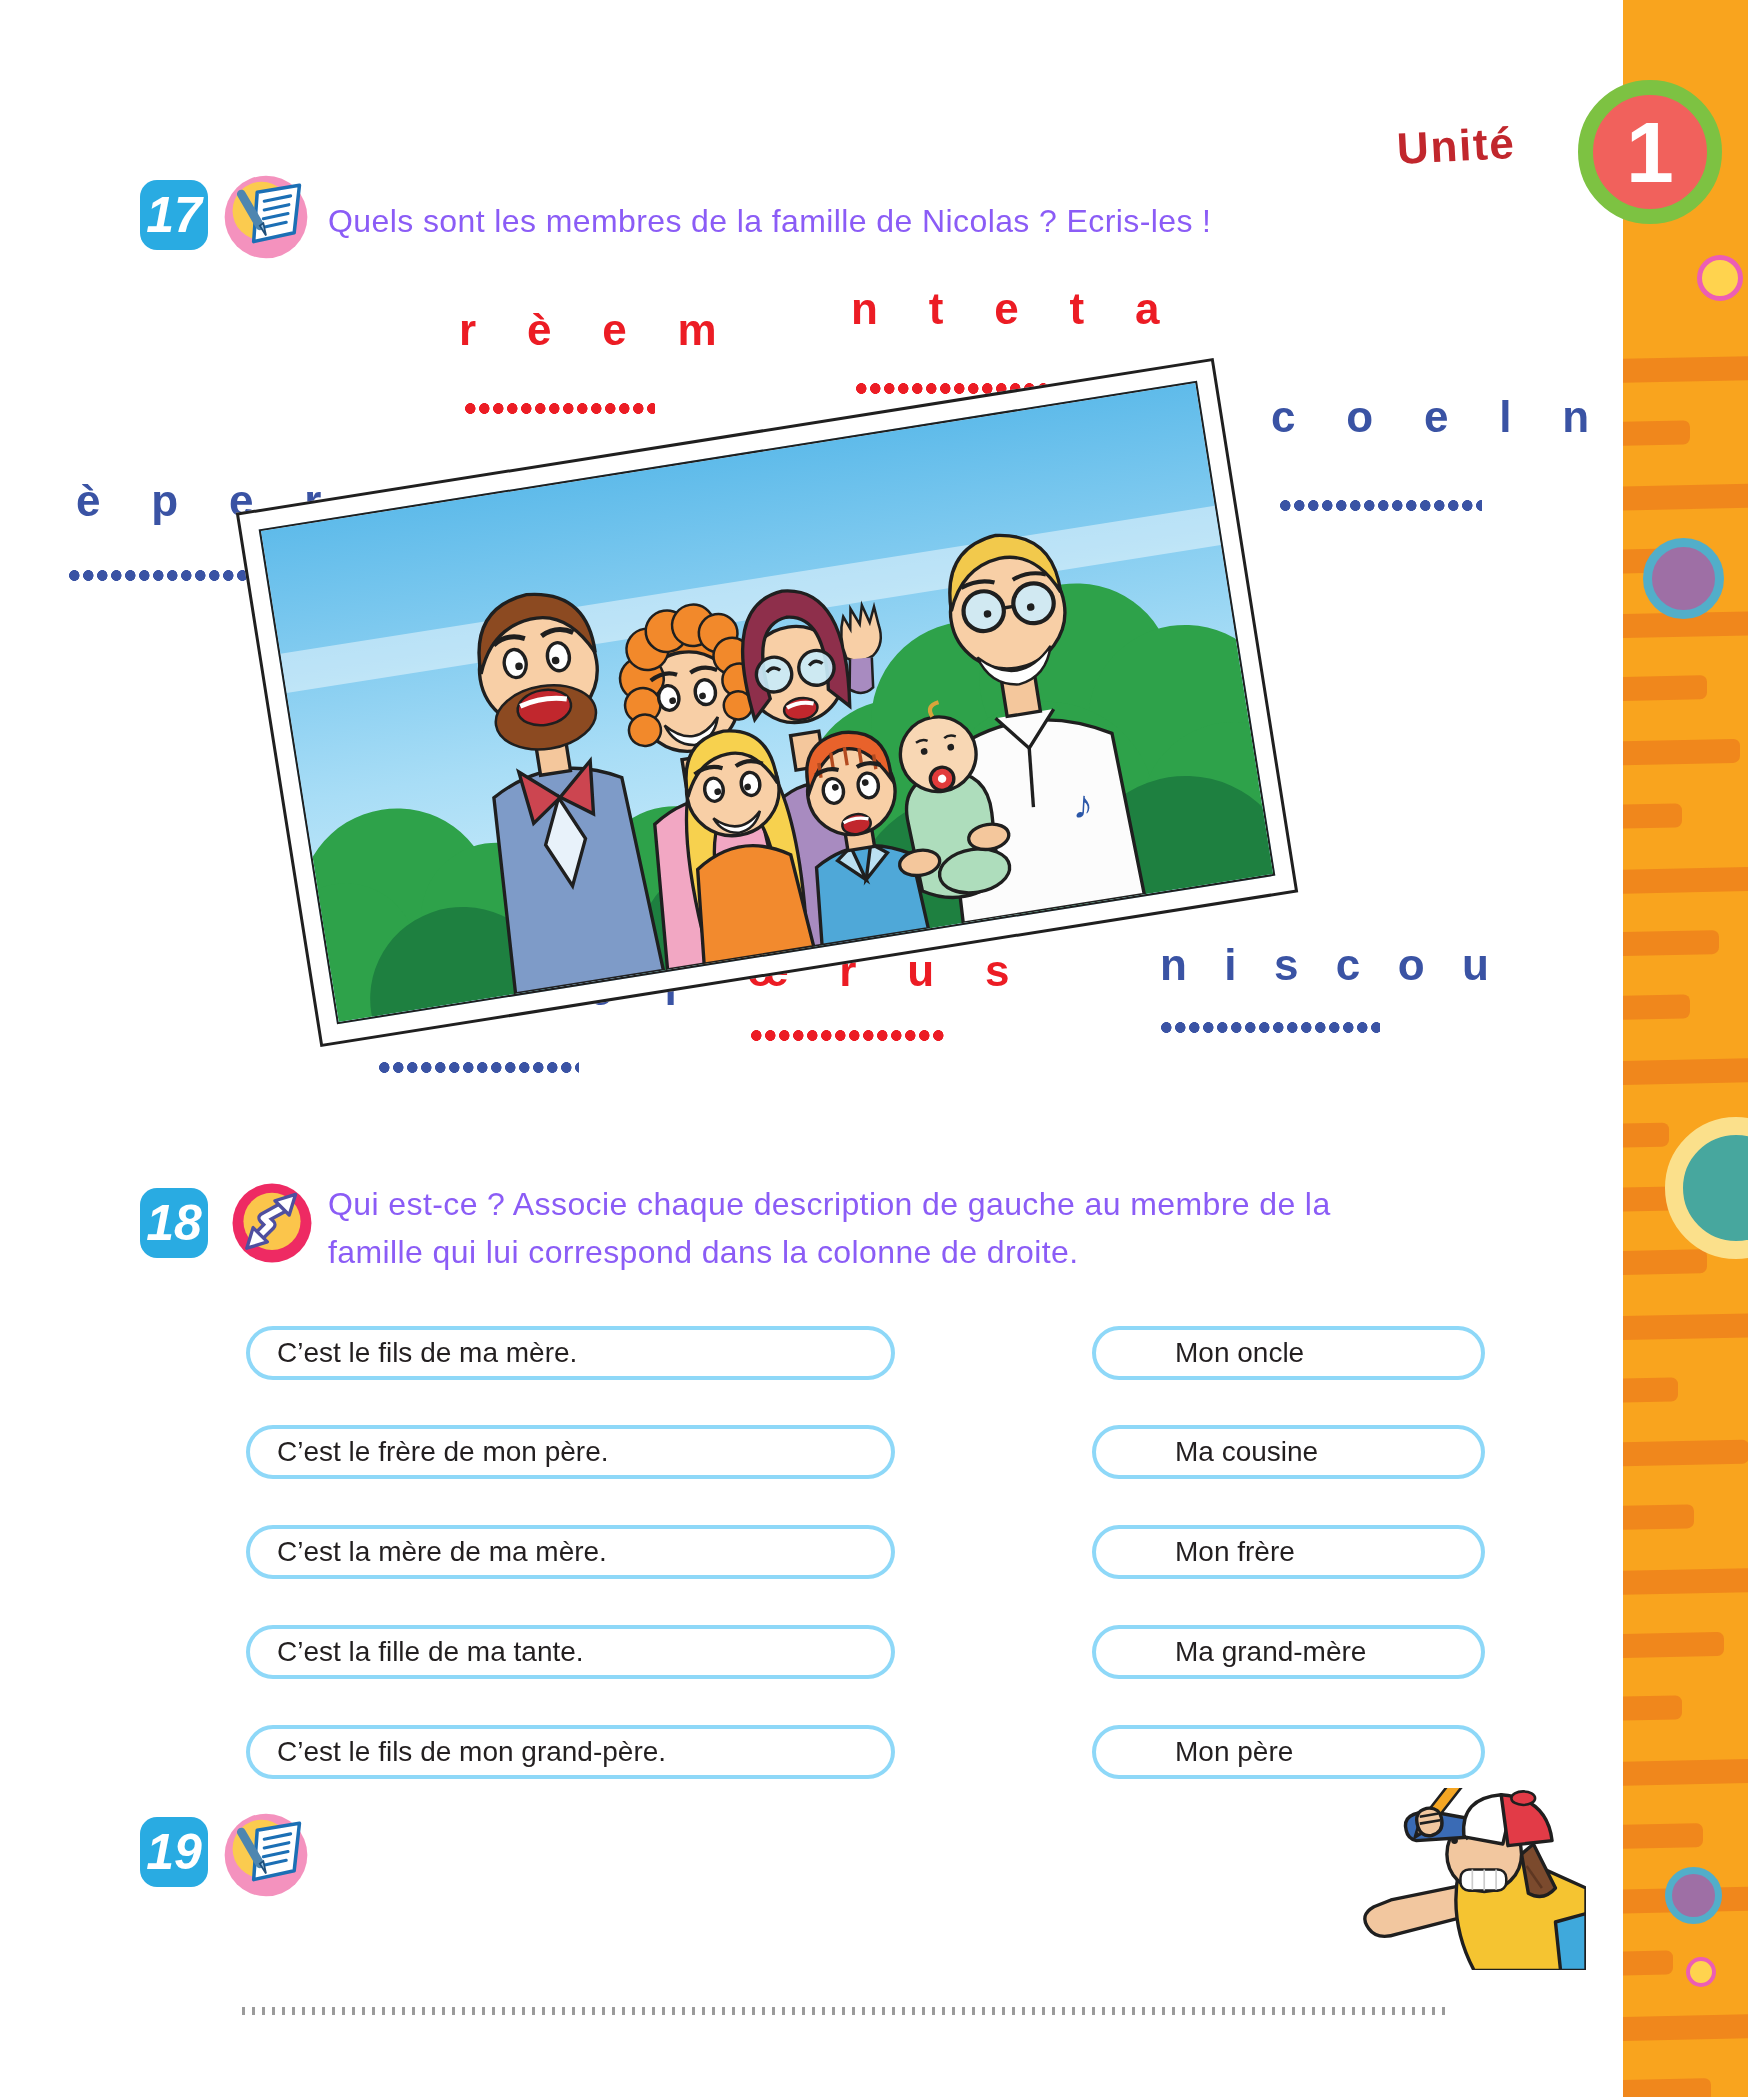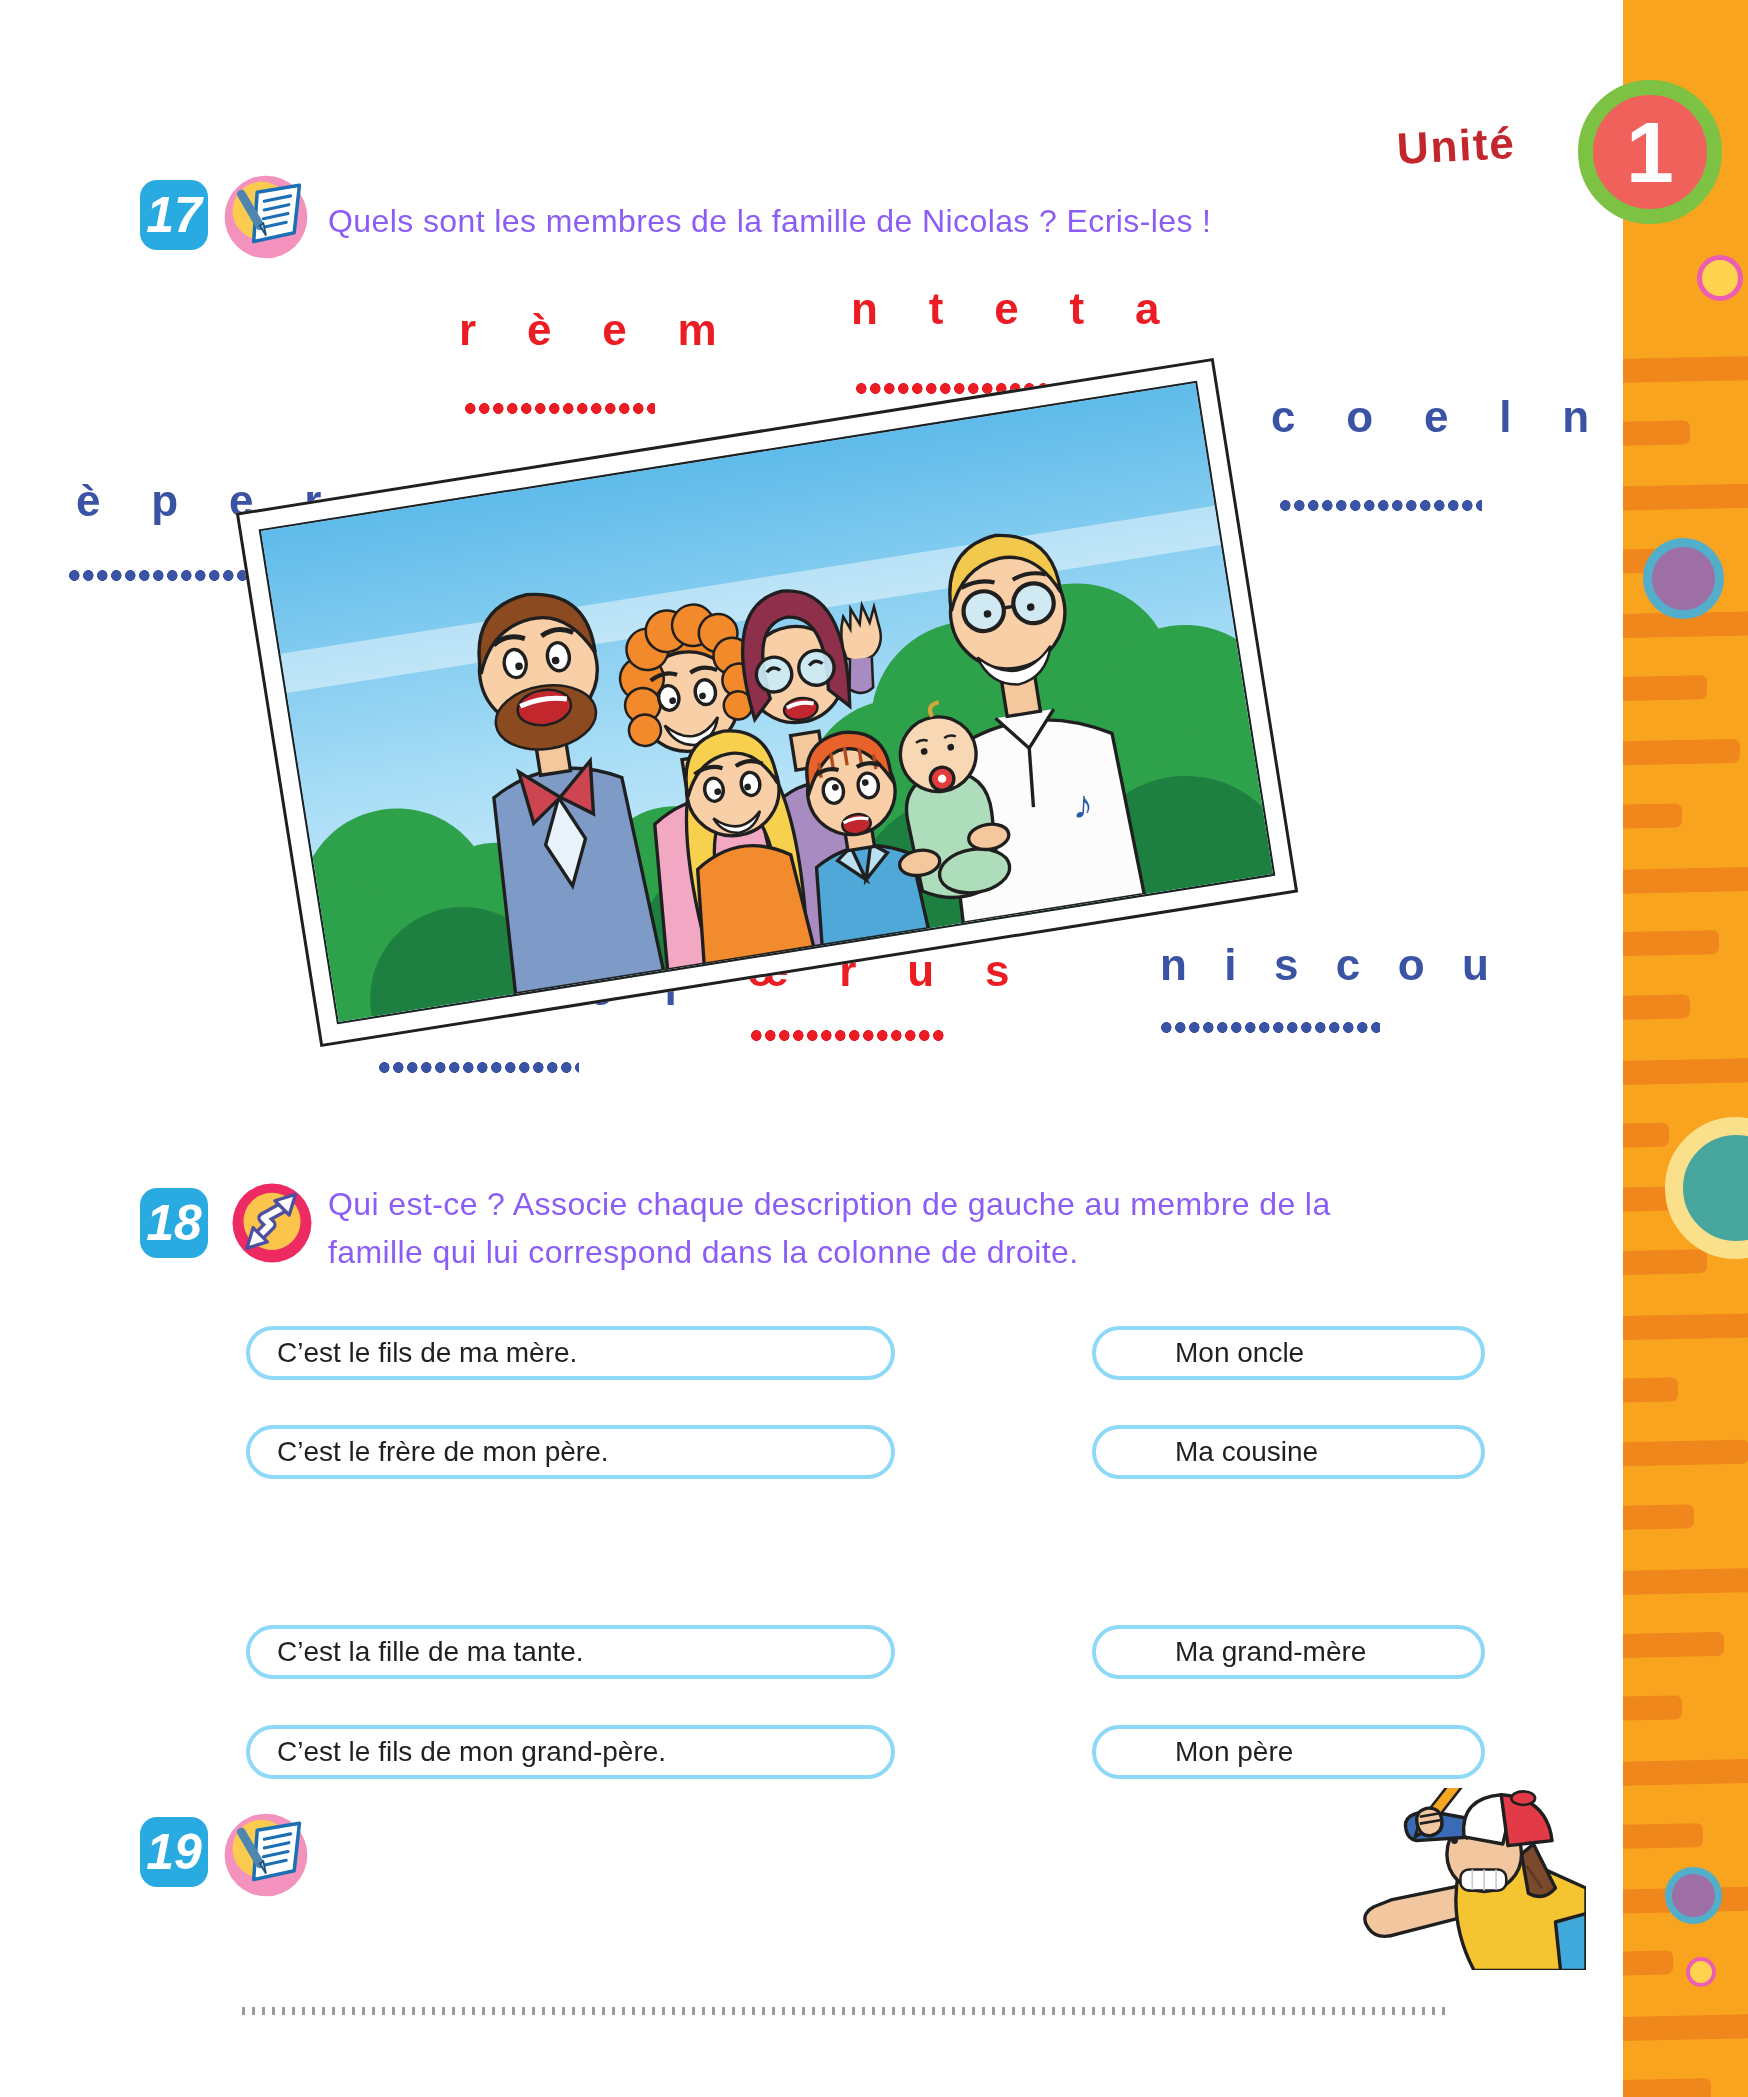--- a/index.html
+++ b/index.html
@@ -299,25 +299,27 @@
       <polygon points="20,80 44.5,72.5 27.5,55.5" fill="#ffffff" stroke="#4F4F9F" stroke-width="4" stroke-linejoin="round"></polygon>
     </svg>
   </div>
   <div class="ex-title" style="left:328px;top:1180px;width:1057px;">
     <div>Qui est-ce ? Associe chaque description de gauche au membre de la</div>
     <div>famille qui lui correspond dans la colonne de droite.</div>
   </div>
 
   <div class="pill left" style="top:1326px;">C’est le fils de ma mère.</div>
   <div class="pill left" style="top:1425px;">C’est le frère de mon père.</div>
+  <div class="pill left" style="top:1525px;">C’est la mère de ma mère.</div>
   <div class="pill left" style="top:1625px;">C’est la fille de ma tante.</div>
   <div class="pill left" style="top:1725px;">C’est le fils de mon grand-père.</div>
 
   <div class="pill right" style="top:1326px;">Mon oncle</div>
   <div class="pill right" style="top:1425px;">Ma cousine</div>
+  <div class="pill right" style="top:1525px;">Mon frère</div>
   <div class="pill right" style="top:1625px;">Ma grand-mère</div>
   <div class="pill right" style="top:1725px;">Mon père</div>
 
   <div class="badge" style="top:1817px;">
     <span>19</span>
   </div>
   <div class="ex-icon" style="left:222px;top:1811px;">
     <svg viewBox="0 0 100 100">
       <circle cx="50" cy="50" r="47" fill="#F492BE"></circle>
       <circle cx="45" cy="43" r="33" fill="#FBCB4F"></circle>

